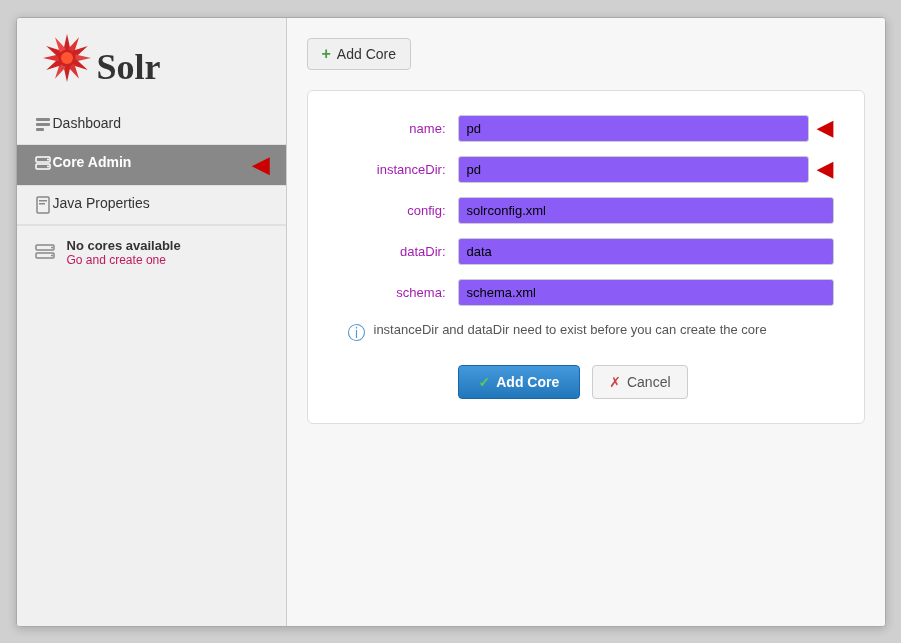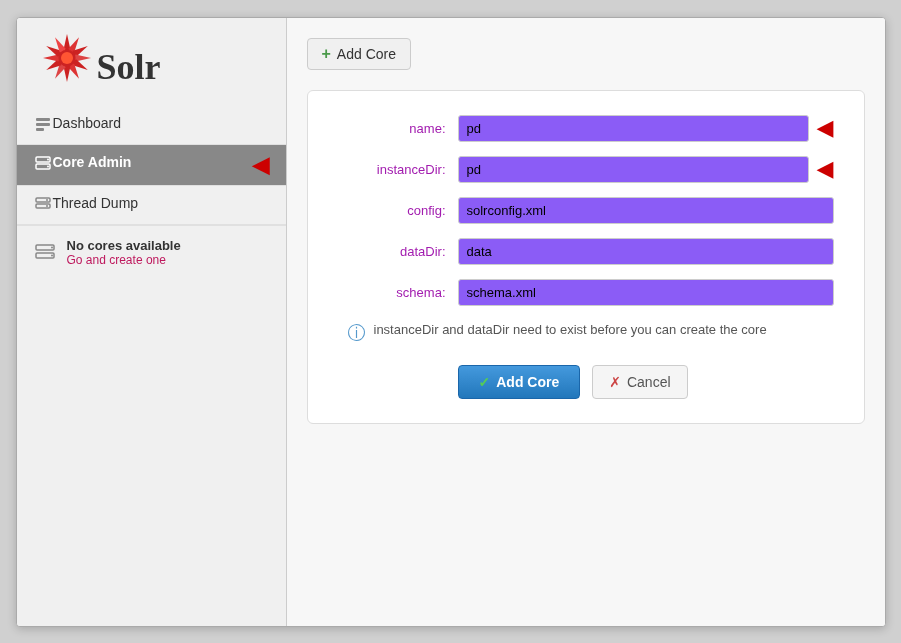--- a/index.html
+++ b/index.html
@@ -249,27 +249,26 @@
           <circle cx="14" cy="11.5" r="1" fill="#fff"></circle>
         </svg>
       </span>
       <span>Core Admin</span>
 
       <span style="margin-left:auto; color:#cc0000; font-size:22px; line-height:1;">◀</span>
     </div>
     <div class="nav-item">
       <span class="nav-icon">
         <svg width="18" height="18" viewBox="0 0 18 18">
-          <rect x="2" y="2" width="14" height="4" rx="1" fill="none" stroke="#888" stroke-width="1.5"></rect>
-          <rect x="2" y="8" width="14" height="4" rx="1" fill="none" stroke="#888" stroke-width="1.5"></rect>
-          <circle cx="13" cy="4" r="1" fill="#888"></circle>
-          <circle cx="13" cy="10" r="1" fill="#888"></circle>
-        </svg>
+            <rect x="3" y="1" width="12" height="16" rx="1" fill="none" stroke="#888" stroke-width="1.5"></rect>
+            <rect x="5" y="4" width="8" height="1.5" fill="#888"></rect>
+            <rect x="5" y="7" width="6" height="1.5" fill="#888"></rect>
+          </svg>
       </span>
-      <span>Thread Dump</span>
+      <span>Java Properties</span>
     </div>
 
     <div class="no-cores">
       <svg class="no-cores-icon" viewBox="0 0 24 24">
         <rect x="3" y="5" width="18" height="5" rx="1" fill="none" stroke="#888" stroke-width="1.5"></rect>
         <rect x="3" y="13" width="18" height="5" rx="1" fill="none" stroke="#888" stroke-width="1.5"></rect>
         <circle cx="19" cy="7.5" r="1" fill="#888"></circle>
         <circle cx="19" cy="15.5" r="1" fill="#888"></circle>
       </svg>
       <div class="no-cores-text">

